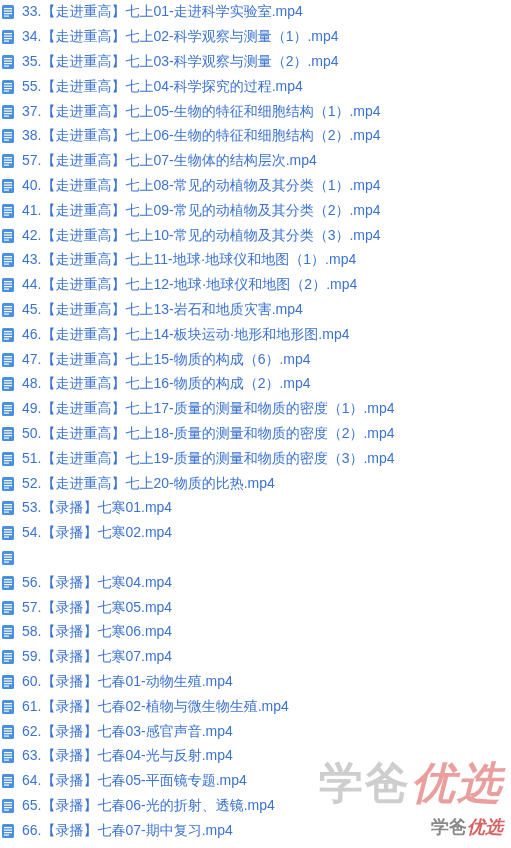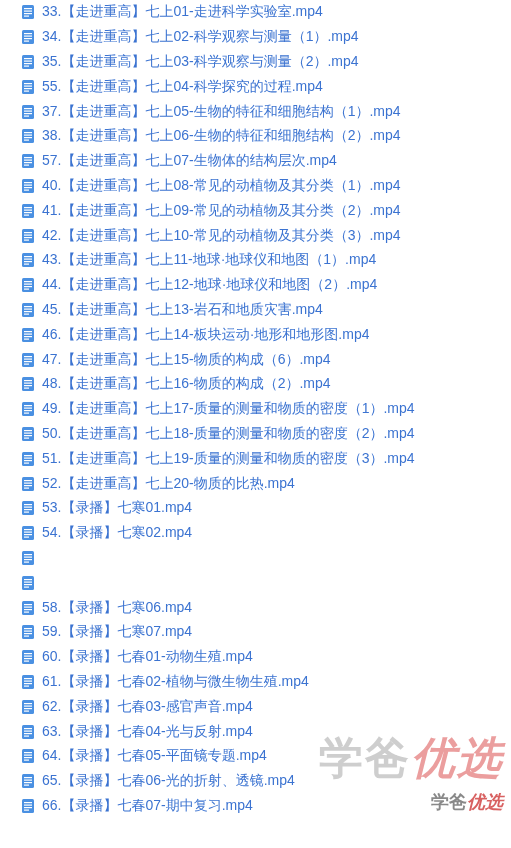--- a/index.html
+++ b/index.html
@@ -10,21 +10,20 @@
     width: 511px;
     position: relative;
   }
   .file-list { list-style: none; }
   .file-item {
     display: flex;
     align-items: center;
     height: 24.8px;
     padding-left: 0;
     cursor: pointer;
-    margin-left: 20px;
   }
   .file-icon {
     width: 16px;
     height: 16px;
     margin-right: 6px;
     flex-shrink: 0;
   }
   .file-icon svg { width: 16px; height: 16px; display: block; }
   .file-name {
     color: #3b73d1;
@@ -336,20 +335,33 @@
     <li class="file-item">
       <span class="file-icon">
         <svg viewBox="0 0 16 16" xmlns="http://www.w3.org/2000/svg">
   <rect x="2" y="1" width="12" height="14" rx="1.5" fill="#4a90e2"></rect>
   <rect x="4" y="4" width="8" height="1.2" fill="#ffffff"></rect>
   <rect x="4" y="6.5" width="8" height="1.2" fill="#ffffff"></rect>
   <rect x="4" y="9" width="8" height="1.2" fill="#ffffff"></rect>
   <rect x="4" y="11.5" width="5" height="1.2" fill="#ffffff"></rect>
 </svg>
       </span>
+      <span class="file-name">56.【录播】七寒04.mp4</span>
+    </li>
+    <li class="file-item">
+      <span class="file-icon">
+        <svg viewBox="0 0 16 16" xmlns="http://www.w3.org/2000/svg">
+  <rect x="2" y="1" width="12" height="14" rx="1.5" fill="#4a90e2"></rect>
+  <rect x="4" y="4" width="8" height="1.2" fill="#ffffff"></rect>
+  <rect x="4" y="6.5" width="8" height="1.2" fill="#ffffff"></rect>
+  <rect x="4" y="9" width="8" height="1.2" fill="#ffffff"></rect>
+  <rect x="4" y="11.5" width="5" height="1.2" fill="#ffffff"></rect>
+</svg>
+      </span>
+      <span class="file-name">57.【录播】七寒05.mp4</span>
     </li>
     <li class="file-item">
       <span class="file-icon">
         <svg viewBox="0 0 16 16" xmlns="http://www.w3.org/2000/svg">
   <rect x="2" y="1" width="12" height="14" rx="1.5" fill="#4a90e2"></rect>
   <rect x="4" y="4" width="8" height="1.2" fill="#ffffff"></rect>
   <rect x="4" y="6.5" width="8" height="1.2" fill="#ffffff"></rect>
   <rect x="4" y="9" width="8" height="1.2" fill="#ffffff"></rect>
   <rect x="4" y="11.5" width="5" height="1.2" fill="#ffffff"></rect>
 </svg>

